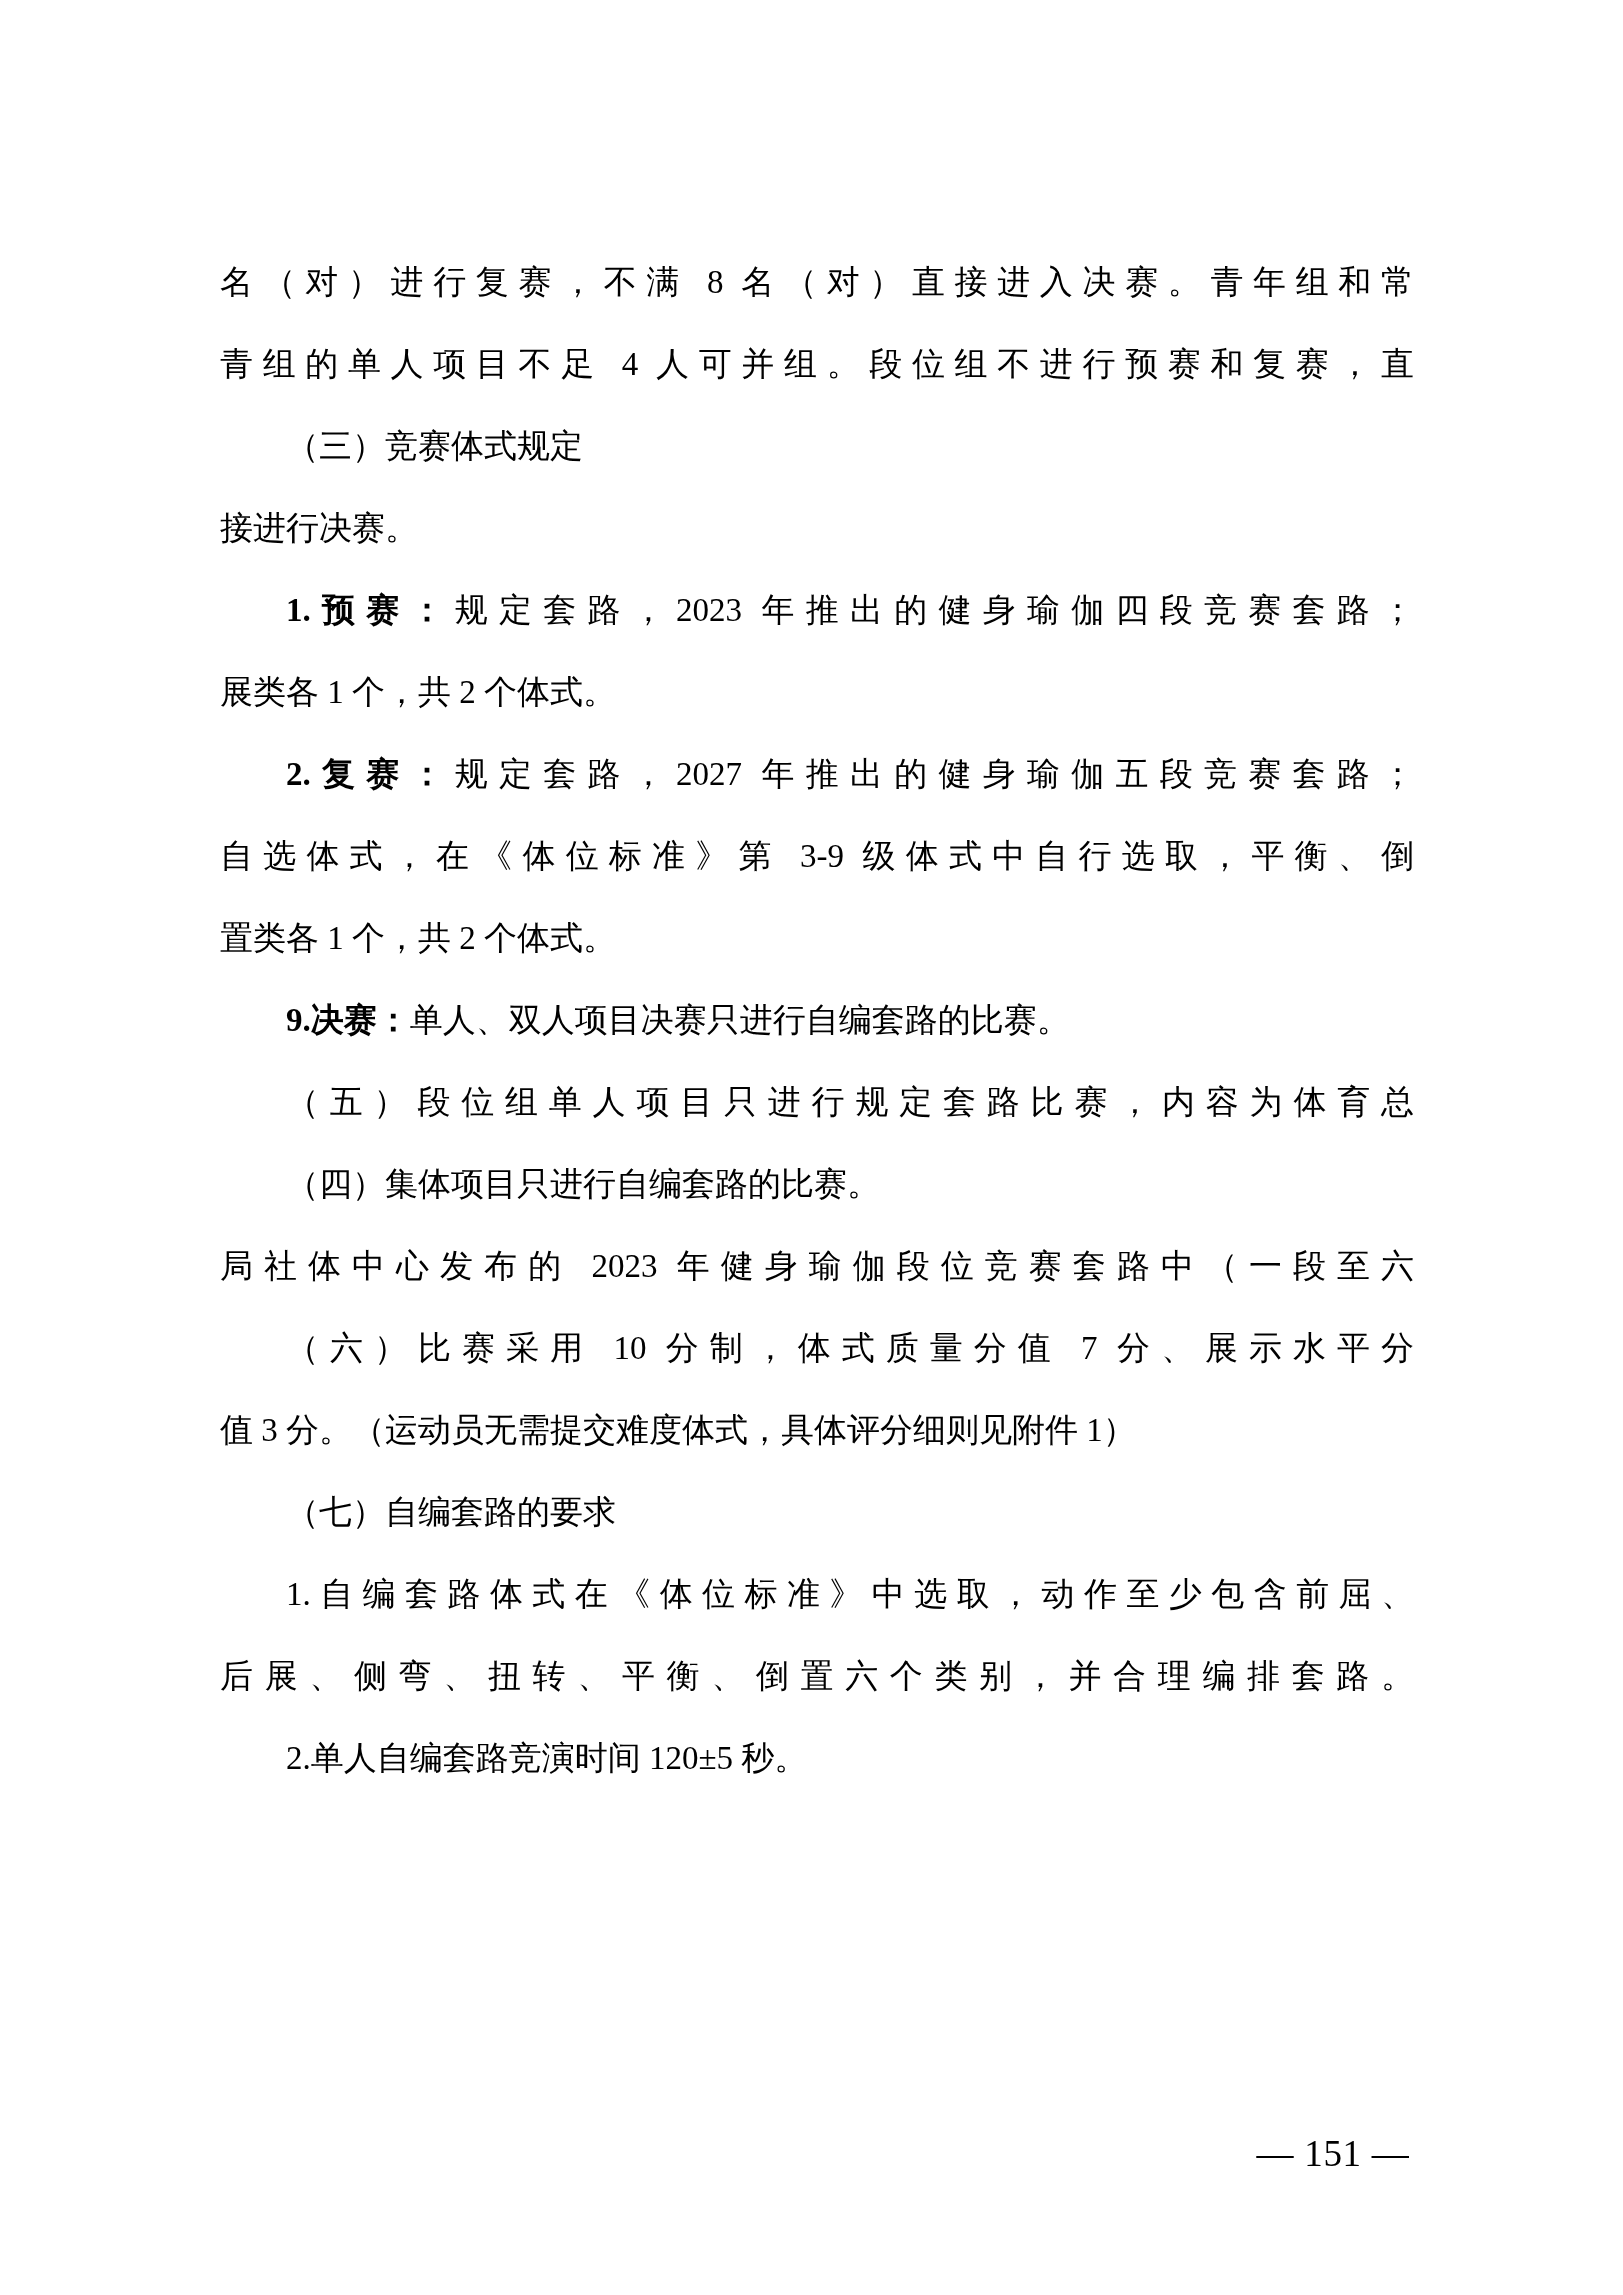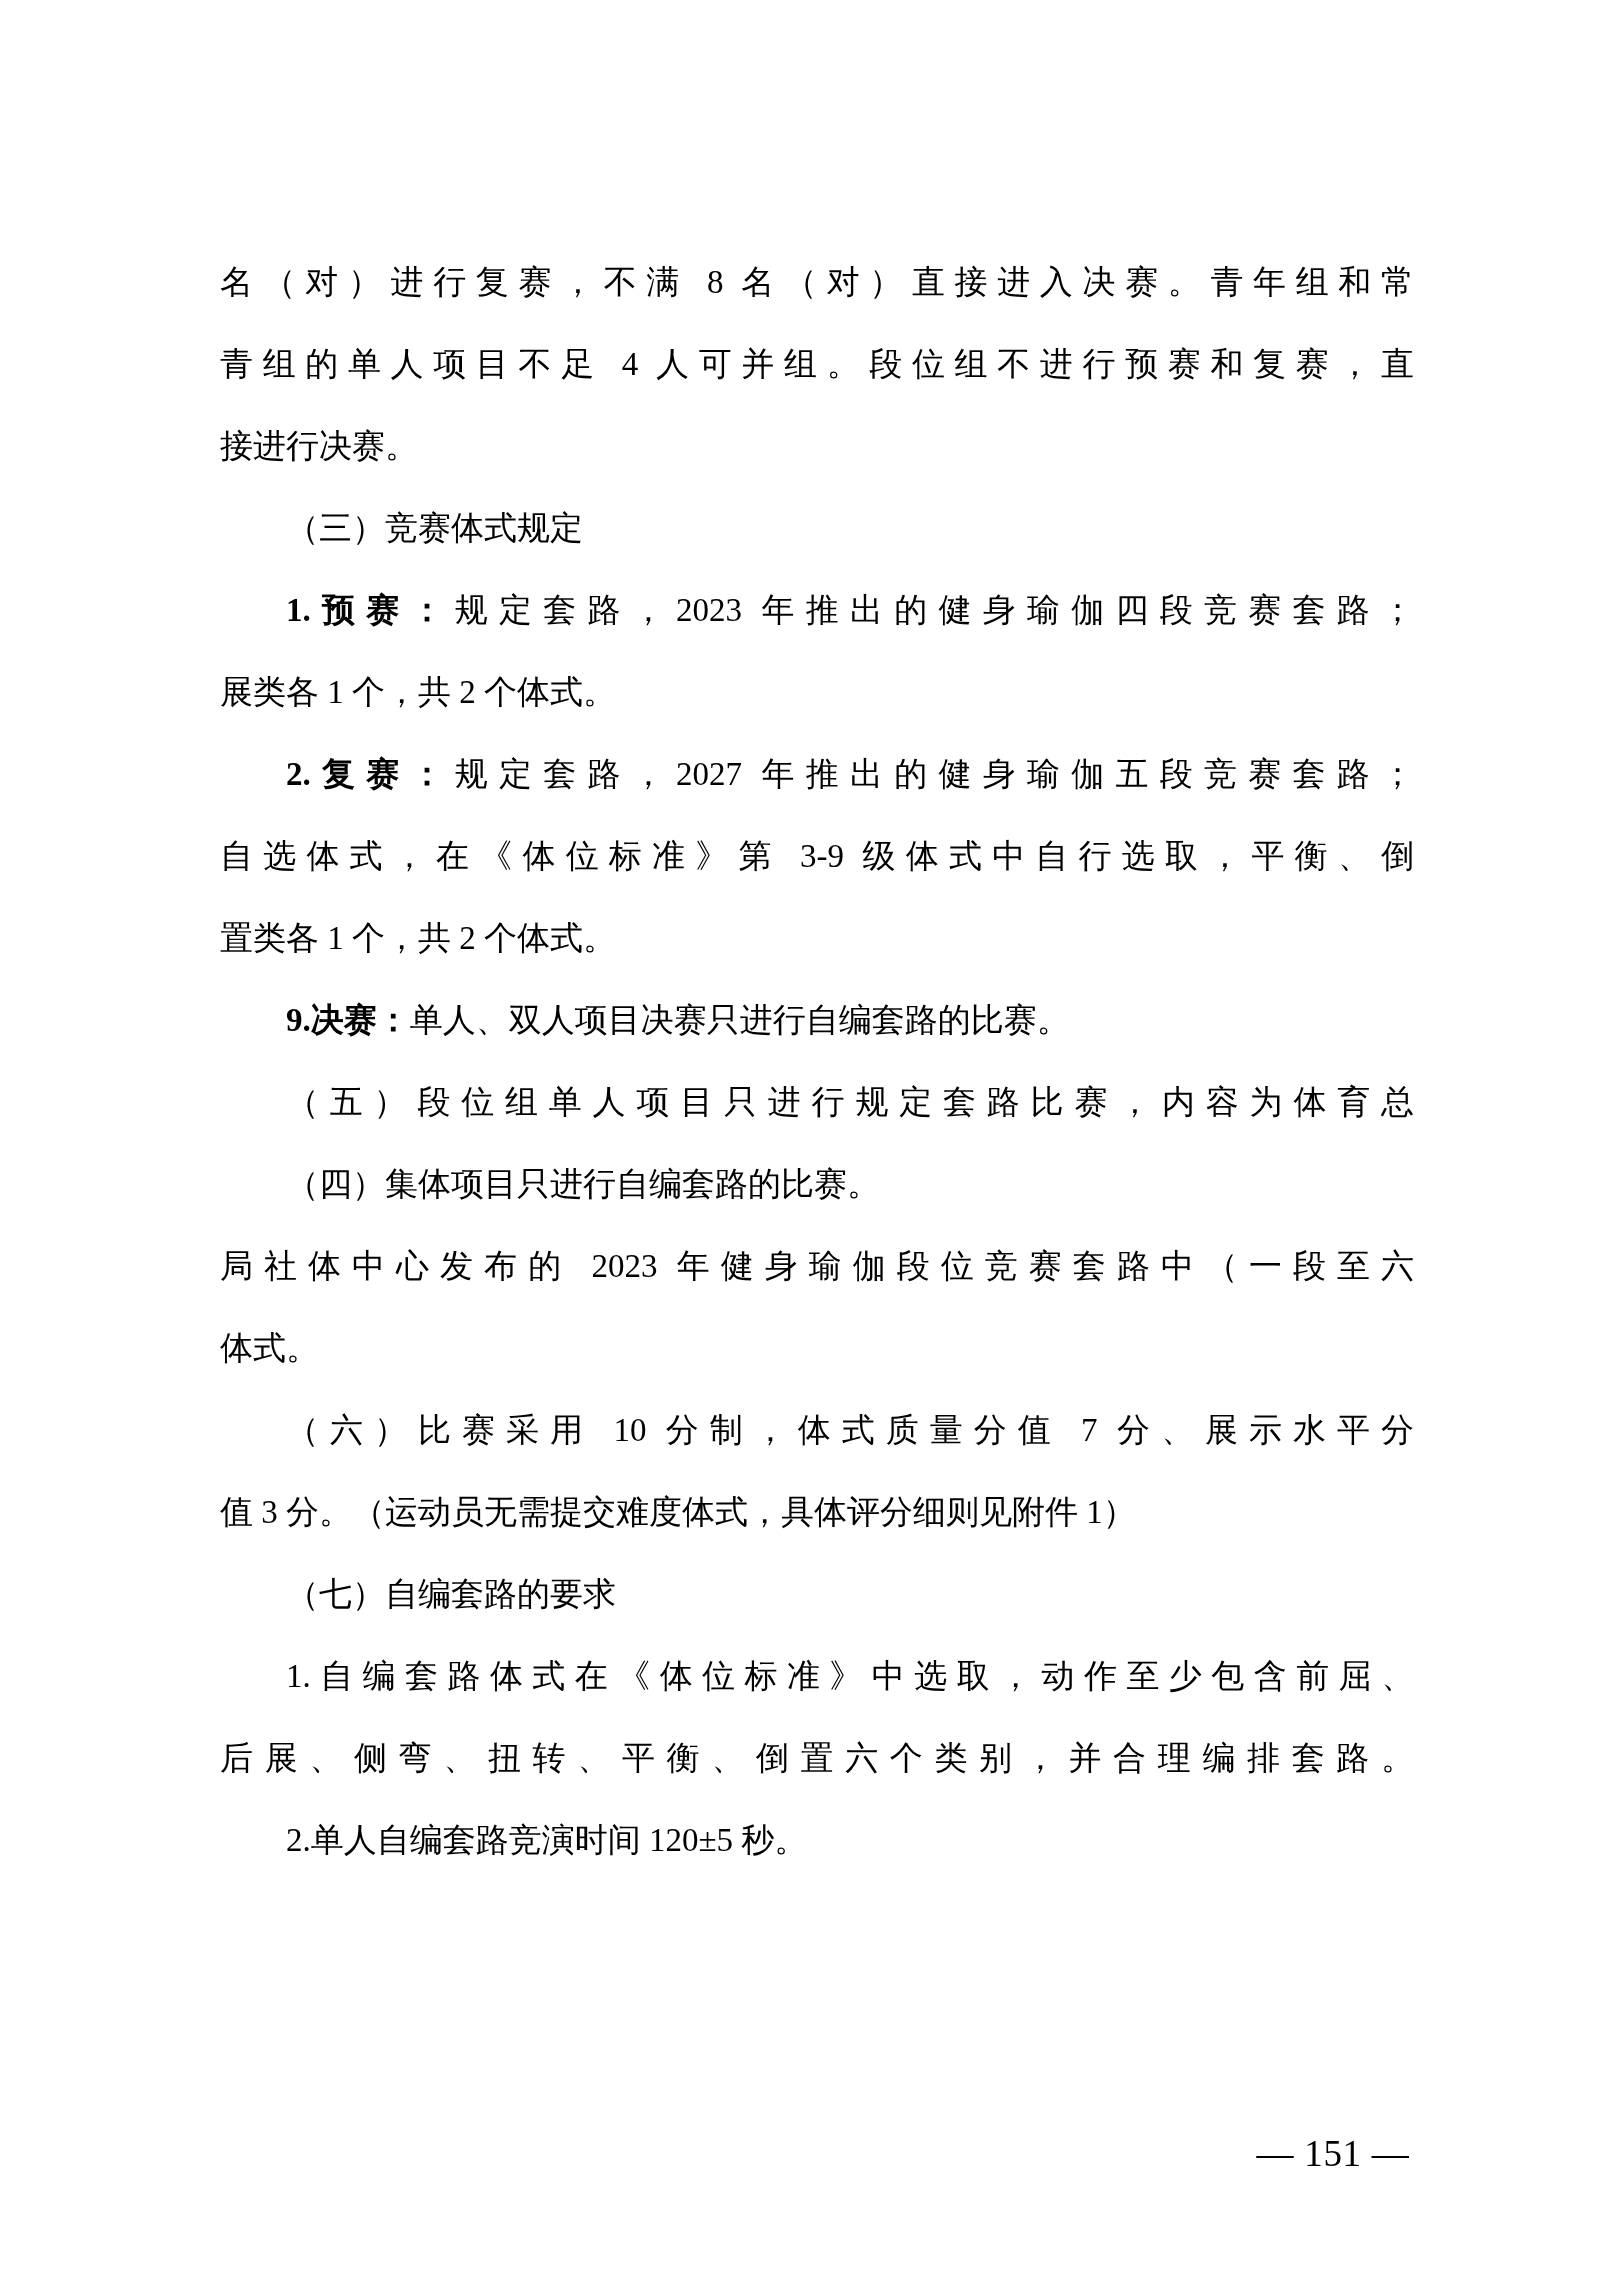--- a/index.html
+++ b/index.html
@@ -50,32 +50,31 @@
     letter-spacing: 0.7px;
     white-space: nowrap;
   }
 </style>
 </head>
 <body>
 
 <div class="text-block">
   <div class="line jl"><span class="bold-prefix"></span><span>名（对）进行复赛，不满 8 名（对）直接进入决赛。青年组和常</span></div>
   <div class="line jl"><span class="bold-prefix"></span><span>青组的单人项目不足 4 人可并组。段位组不进行预赛和复赛，直</span></div>
+  <div class="line indent"><span class="bold-prefix"></span><span>（三）竞赛体式规定</span></div>
   <div class="line"><span class="bold-prefix"></span><span>接进行决赛。</span></div>
-  <div class="line indent"><span class="bold-prefix"></span><span>（三）竞赛体式规定</span></div>
   <div class="line indent jl"><span class="bold-prefix">1.预赛：</span><span>规定套路，2023 年推出的健身瑜伽四段竞赛套路；</span></div>
   <div class="line"><span class="bold-prefix"></span><span>展类各 1 个，共 2 个体式。</span></div>
   <div class="line indent jl"><span class="bold-prefix">2.复赛：</span><span>规定套路，2027 年推出的健身瑜伽五段竞赛套路；</span></div>
   <div class="line jl"><span class="bold-prefix"></span><span>自选体式，在《体位标准》第 3-9 级体式中自行选取，平衡、倒</span></div>
   <div class="line"><span class="bold-prefix"></span><span>置类各 1 个，共 2 个体式。</span></div>
   <div class="line indent"><span class="bold-prefix">9.决赛：</span><span>单人、双人项目决赛只进行自编套路的比赛。</span></div>
   <div class="line indent jl"><span class="bold-prefix"></span><span>（五）段位组单人项目只进行规定套路比赛，内容为体育总</span></div>
   <div class="line indent"><span class="bold-prefix"></span><span>（四）集体项目只进行自编套路的比赛。</span></div>
   <div class="line jl"><span class="bold-prefix"></span><span>局社体中心发布的 2023 年健身瑜伽段位竞赛套路中（一段至六</span></div>
-  <div class="line"><span class="bold-prefix"></span><span>体式。</span></div>
   <div class="line indent jl"><span class="bold-prefix"></span><span>（六）比赛采用 10 分制，体式质量分值 7 分、展示水平分</span></div>
   <div class="line"><span class="bold-prefix"></span><span>值 3 分。（运动员无需提交难度体式，具体评分细则见附件 1）</span></div>
   <div class="line indent"><span class="bold-prefix"></span><span>（七）自编套路的要求</span></div>
   <div class="line indent jl"><span class="bold-prefix"></span><span>1.自编套路体式在《体位标准》中选取，动作至少包含前屈、</span></div>
   <div class="line jl"><span class="bold-prefix"></span><span>后展、侧弯、扭转、平衡、倒置六个类别，并合理编排套路。</span></div>
   <div class="line indent"><span class="bold-prefix"></span><span>2.单人自编套路竞演时间 120±5 秒。</span></div>
 </div>
 
 <div class="page-number">— 151 —</div>
 

